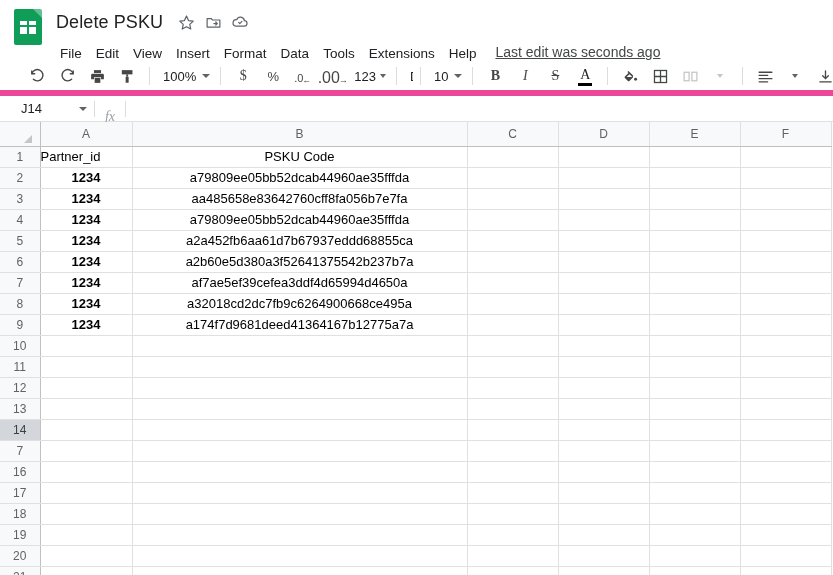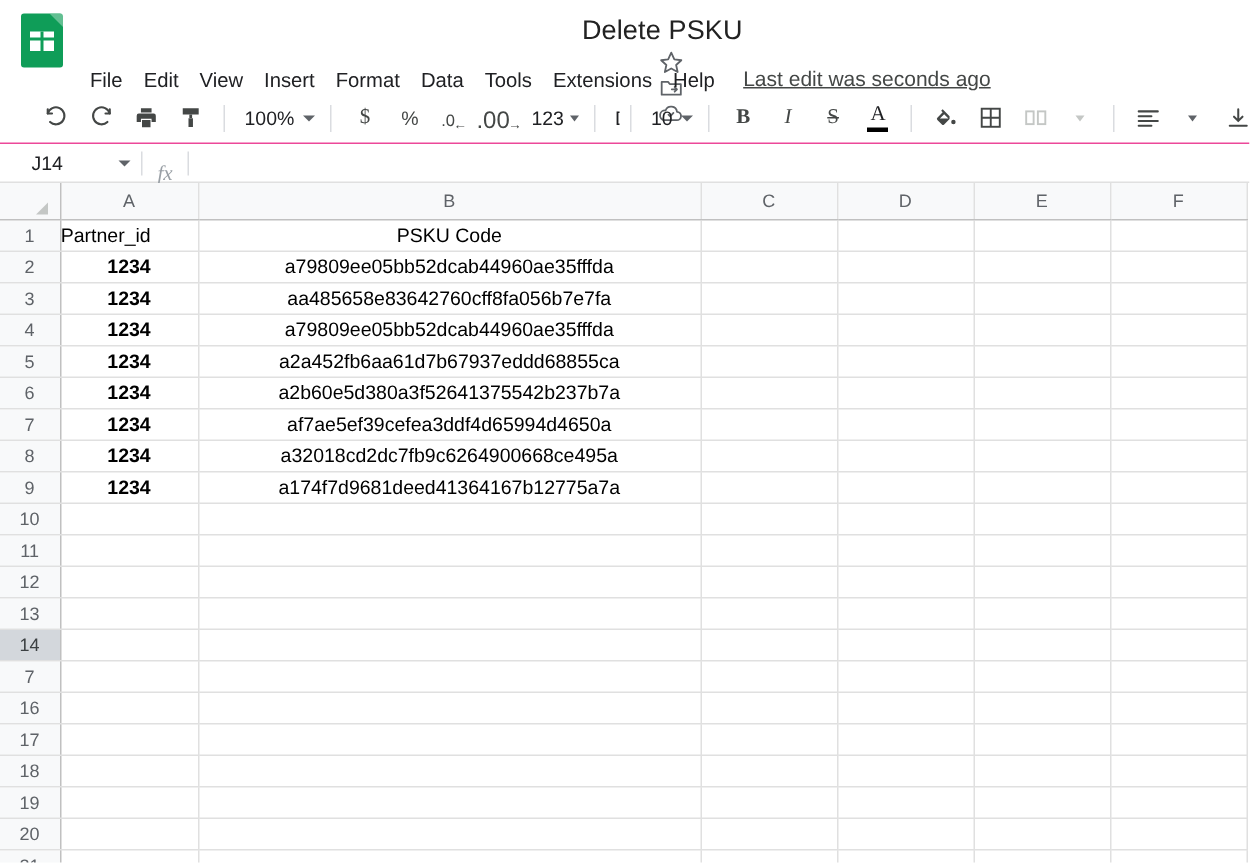--- a/index.html
+++ b/index.html
@@ -47,21 +47,21 @@
   }
   #app-logo .sheet-grid::before {
     content: ""; position: absolute;
     left: 0; top: 4px; width: 16px; height: 1.5px; background: #0f9d58;
   }
   #app-logo .sheet-grid::after {
     content: ""; position: absolute;
     left: 7px; top: 0; width: 1.5px; height: 13px; background: #0f9d58;
   }
   #title-col { flex: 1 1 auto; min-width: 0; padding-top: 2px; }
-  #title-row { display: flex; align-items: center; height: 28px; flex-direction: column; }
+  #title-row { display: flex; align-items: center; height: 28px; }
   #doc-title {
     font-size: 18px;
     color: #222;
     padding: 2px 6px 2px 2px;
     white-space: nowrap;
     letter-spacing: 0.1px;
   }
   .title-icon {
     width: 20px; height: 20px;
     margin-left: 7px;
@@ -96,21 +96,21 @@
     cursor: pointer;
   }
 
   
   #toolbar {
     height: 34px;
     display: flex;
     align-items: center;
     padding-left: 22px;
     background: #fff;
-    border-bottom: 1px solid #ec4899;
+    border-bottom: 6px solid #ec4899;
   }
   .tb-btn {
     height: 26px;
     min-width: 26px;
     margin: 0 2px;
     display: inline-flex;
     align-items: center;
     justify-content: center;
     border-radius: 3px;
     color: #444746;

